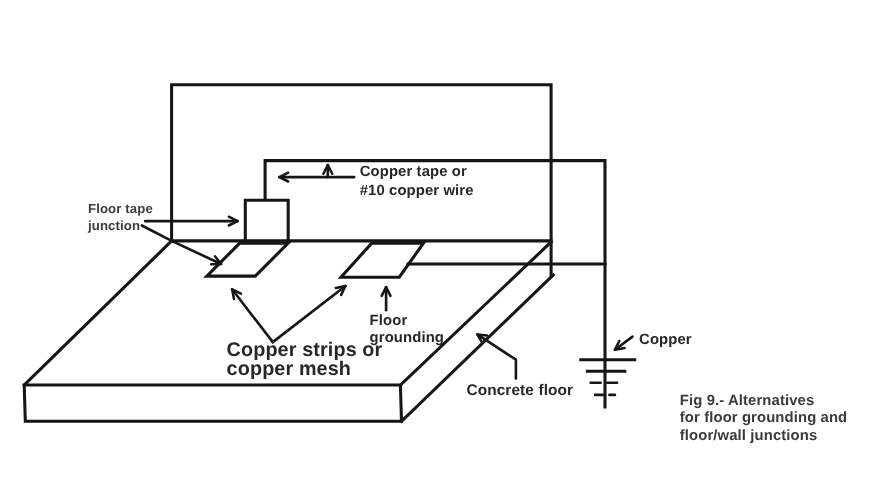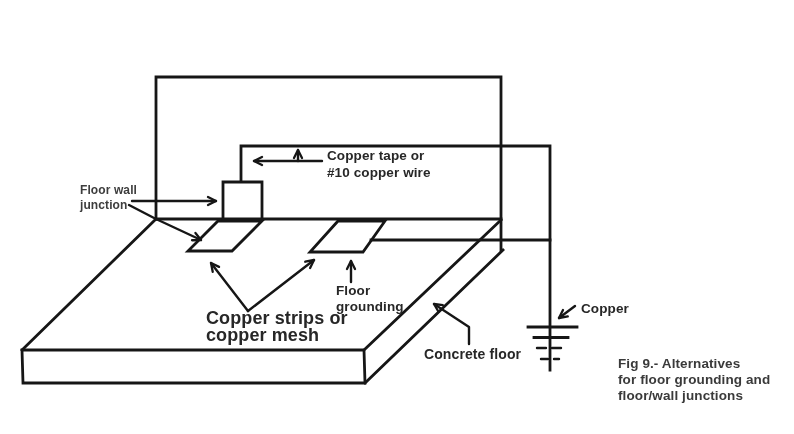--- a/index.html
+++ b/index.html
@@ -77,21 +77,21 @@
     <path class="arrow" marker-end="url(#ah)" d="M129,205 L156,219 L201,240"></path>
     <path class="arrow" marker-end="url(#ah)" d="M322,161 L254,161"></path>
     <path class="arrow" marker-end="url(#ah)" d="M298,161 L298,150"></path>
     <path class="arrow" marker-end="url(#ah)" d="M248,311 L211,263"></path>
     <path class="arrow" marker-end="url(#ah)" d="M248,311 L314,260"></path>
     <path class="arrow" marker-end="url(#ah)" d="M351,282 L351,261"></path>
     <path class="arrow" marker-end="url(#ah)" d="M469,344 L469,327 L434,304"></path>
     <path class="arrow" marker-end="url(#ah)" d="M575,306 L559,318"></path>
   </svg>
 
-  <div class="lbl lbl-floor-wall">Floor wall
+  <div class="lbl lbl-floor-wall">Floor tape
 junction</div>
 
   <div class="lbl lbl-copper-tape">Copper tape or
 #10 copper wire</div>
 
   <div class="lbl lbl-copper-strips">Copper strips or
 copper mesh</div>
 
   <div class="lbl lbl-floor-grounding">Floor
 grounding</div>

